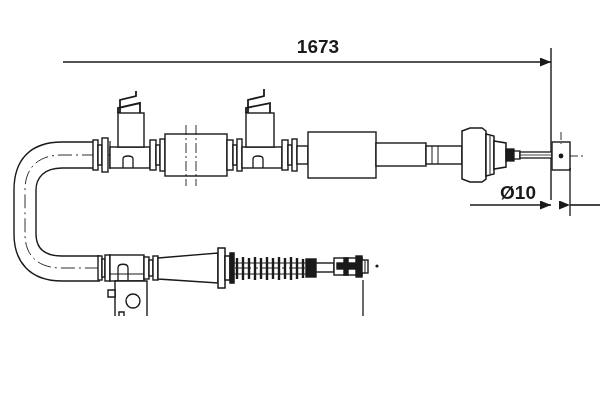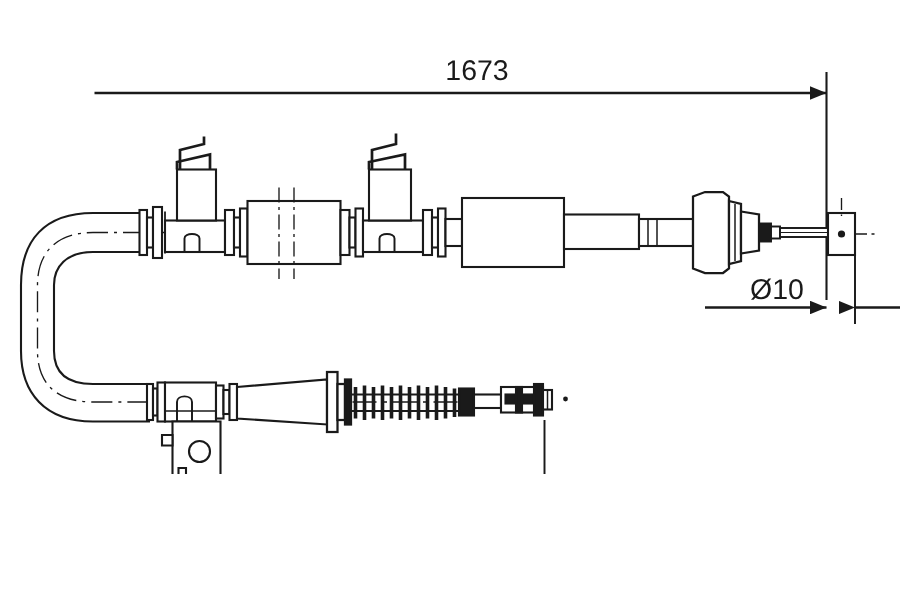--- a/index.html
+++ b/index.html
@@ -9,20 +9,21 @@
   }
   body {
     font-family: "Liberation Sans", sans-serif;
   }
   #drawing-root {
     position: relative;
     width: 600px;
     height: 316px;
     background: #ffffff;
     overflow: hidden;
+    font-weight: bold;
   }
   svg#tech-drawing {
     display: block;
     width: 600px;
     height: 400px;
   }
   .dim-text {
     font-family: "Liberation Sans", sans-serif;
     font-size: 19px;
     fill: #1a1a1a;

